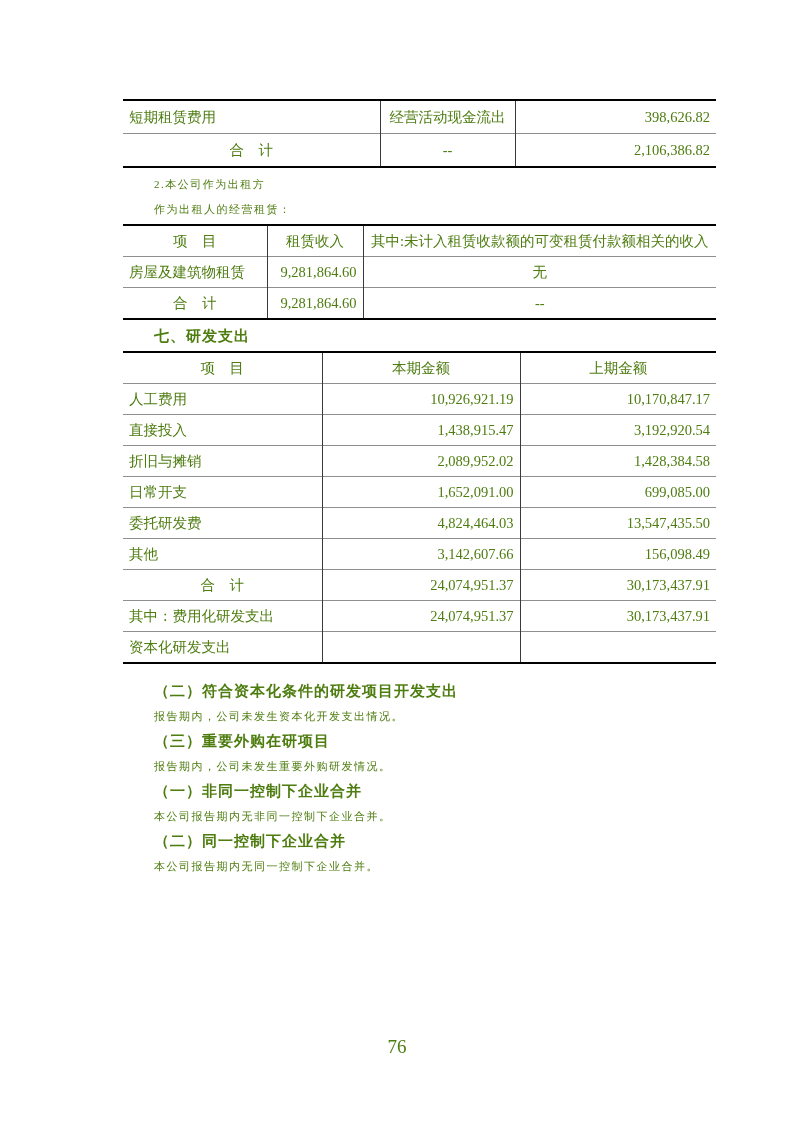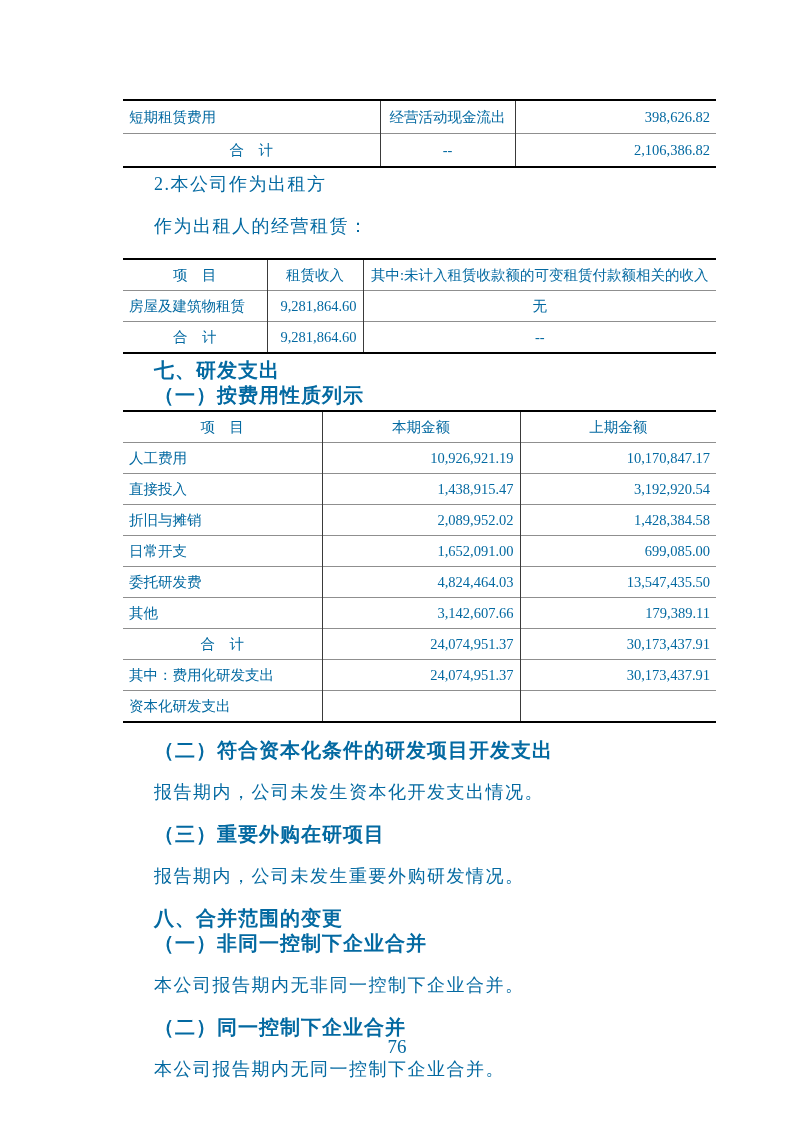--- a/index.html
+++ b/index.html
@@ -1,20 +1,20 @@
 <!DOCTYPE html>
 <html><head>
 <meta charset="utf-8">
 <style>
   html,body{margin:0;padding:0;background:#ffffff;}
   .page{
     position:relative;
     width:794px;height:1122px;
     background:#ffffff;
-    color:#0369a1;
+    color:#4d7c0f;
     font-family:"Liberation Serif","DejaVu Serif",serif;
     overflow:hidden;
   }
   .content{position:absolute;left:123px;top:0;width:593px;}
   .spacer-top{height:99px;}
 
   table.fin{
     border-collapse:collapse;
     table-layout:fixed;
     width:593px;
@@ -39,30 +39,30 @@
   .al{text-align:left;}
   .ac{text-align:center;}
   .ar{text-align:right;}
   .num{padding-right:8px;}
   .num-tight{padding-right:3px;}
   .indent2{padding-left:44px;}
   .hdr-small{font-size:14px;}
 
   .h2,.h3{
     font-weight:bold;
-    font-size:20px;
+    font-size:15px;
     line-height:20px;
     margin:5px 0;
     padding-left:31px;
     letter-spacing:1px;
   }
   .p{
-    font-size:18px;
+    font-size:11px;
     line-height:20px;
-    margin:22px 0;
+    margin:5px 0;
     padding-left:31px;
     letter-spacing:1.5px;
   }
   .mt6{margin-top:6px;}
   .mt8{margin-top:8px;}
   .mt4{margin-top:17px;}
   .tbl-wrap{margin:0;}
   .tbl-wrap.mt8{margin-top:2px;}
 
   .page-number{
@@ -126,21 +126,20 @@
         <tr>
           <td class="ac">合　计</td>
           <td class="ar num-tight">9,281,864.60</td>
           <td class="ac">--</td>
         </tr>
       </tbody>
         </table>
     </div>
 
     <div class="h2 mt6">七、研发支出</div>
-    <div class="h3">（一）按费用性质列示</div>
 
     <div class="tbl-wrap mt8">
       <table class="fin t3">
         <colgroup>
             <col style="width:199px">
             <col style="width:198px">
             <col style="width:196px">
           </colgroup>
         <tbody>
             <tr>
@@ -169,21 +168,21 @@
           <td class="ar num">699,085.00</td>
         </tr>
         <tr>
           <td class="al">委托研发费</td>
           <td class="ar num">4,824,464.03</td>
           <td class="ar num">13,547,435.50</td>
         </tr>
         <tr>
           <td class="al">其他</td>
           <td class="ar num">3,142,607.66</td>
-          <td class="ar num">179,389.11</td>
+          <td class="ar num">156,098.49</td>
         </tr>
         <tr>
           <td class="ac">合　计</td>
           <td class="ar num">24,074,951.37</td>
           <td class="ar num">30,173,437.91</td>
         </tr>
         <tr>
           <td class="al">其中：费用化研发支出</td>
           <td class="ar num">24,074,951.37</td>
           <td class="ar num">30,173,437.91</td>
@@ -195,21 +194,20 @@
         </tr>
       </tbody>
         </table>
     </div>
 
     <div class="h3 mt4">（二）符合资本化条件的研发项目开发支出</div>
     <div class="p">报告期内，公司未发生资本化开发支出情况。</div>
     <div class="h3">（三）重要外购在研项目</div>
     <div class="p">报告期内，公司未发生重要外购研发情况。</div>
 
-    <div class="h2">八、合并范围的变更</div>
     <div class="h3">（一）非同一控制下企业合并</div>
     <div class="p">本公司报告期内无非同一控制下企业合并。</div>
     <div class="h3">（二）同一控制下企业合并</div>
     <div class="p">本公司报告期内无同一控制下企业合并。</div>
   </div>
 
   <div class="page-number">76</div>
 </div>
 
 </body></html>

